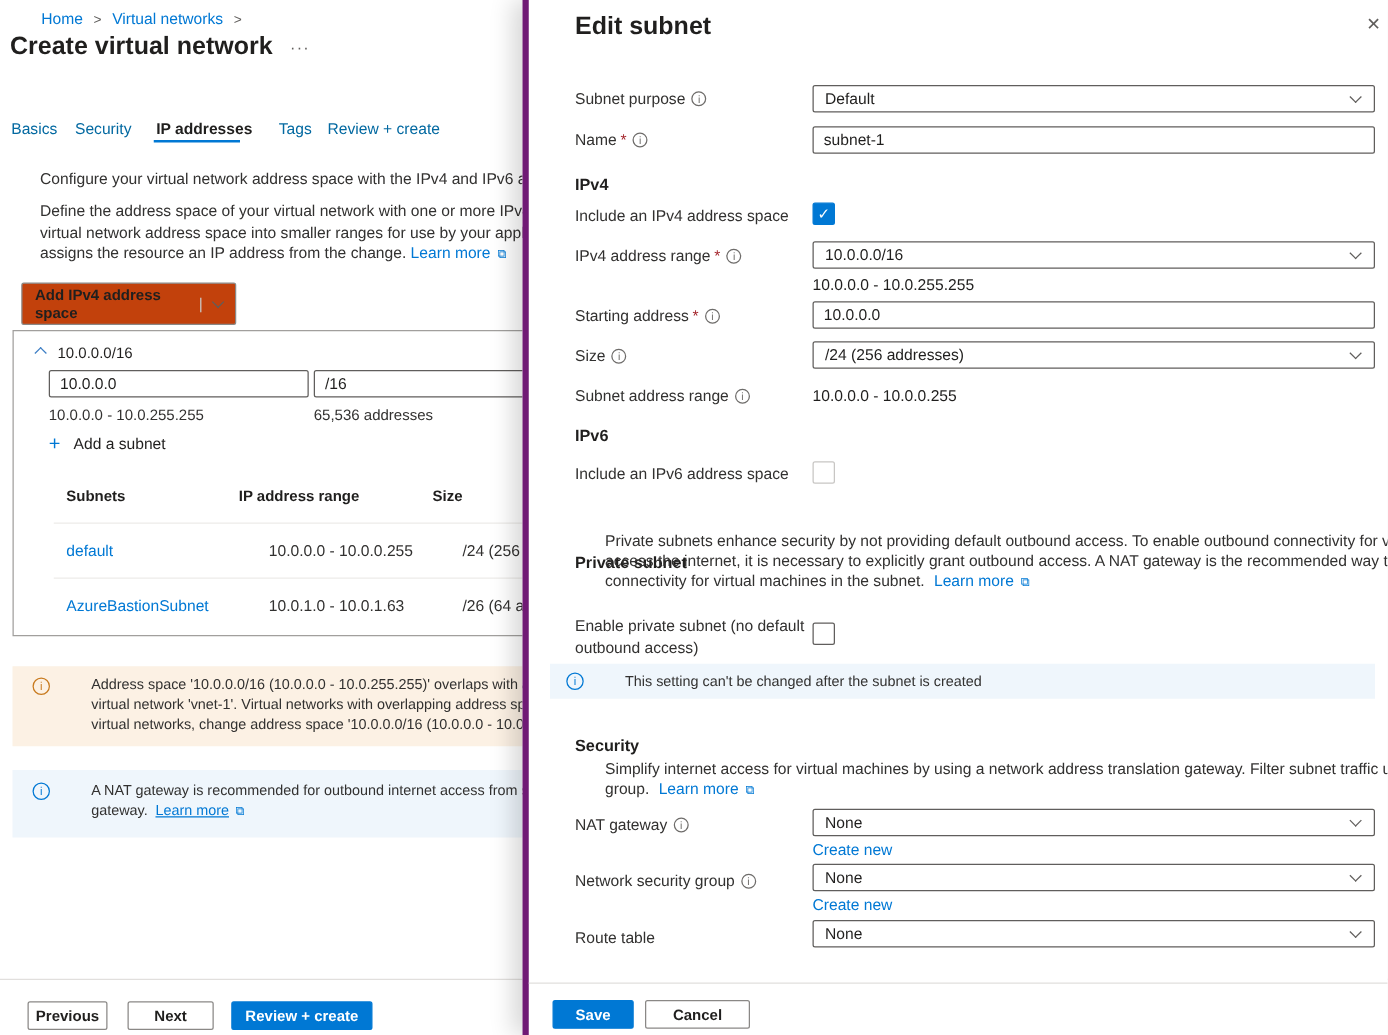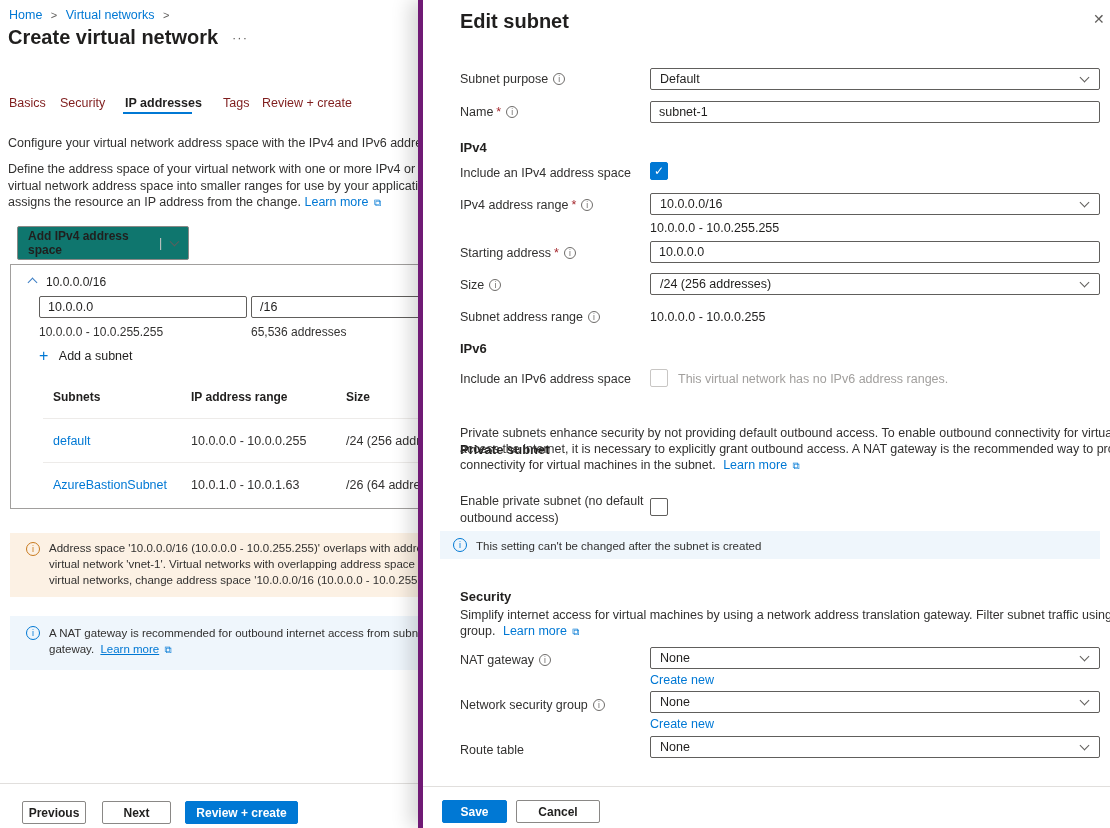--- a/index.html
+++ b/index.html
@@ -3,21 +3,21 @@
 <meta charset="utf-8">
 <style>
   * { margin:0; padding:0; box-sizing:border-box; }
   html,body { width:1110px; height:828px; }
   body {
     position:relative; overflow:hidden; background:#ffffff;
     font-family:"Liberation Sans","DejaVu Sans",sans-serif;
     color:#323130; font-size:12.5px;
   }
   .abs { position:absolute; }
-  .nowrap { white-space:nowrap; }
+  .nowrap { white-space:nowrap;margin-left:24px; }
   .link { color:#0078d4; cursor:pointer; text-decoration:none; }
   .ulink { color:#0078d4; cursor:pointer; text-decoration:underline; }
   .semibold { font-weight:bold; }
   .heading { font-weight:bold; color:#201f1e; font-size:13px; }
   .gray { color:#605e5c; }
   .disabled-text { color:#a19f9d; }
 
   
   .iicon {
     display:inline-flex; width:12px; height:12px; border:1px solid #6e6c6a; border-radius:50%;
@@ -59,21 +59,21 @@
     font-family:inherit;
   }
   .btn-primary {
     position:absolute; height:23px; background:#0078d4; border:1px solid #0078d4; border-radius:2px;
     font-size:12px; font-weight:bold; color:#fff; display:flex; align-items:center; justify-content:center; cursor:pointer;
     font-family:inherit;
   }
 
   
   #tab-underline { position:absolute; left:123px; top:112px; width:69px; height:2px; background:#0078d4; }
-  .tab { position:absolute; top:96px; font-size:12.5px; cursor:pointer; color:#7f1d1d; }
+  .tab { position:absolute; top:96px; font-size:12.5px; cursor:pointer; color:#0369a1; }
   .tab.active { font-weight:bold; color:#201f1e; }
 
   #addr-box { position:absolute; left:10px; top:264px; width:655px; height:245px; border:1px solid #a19f9d; background:#fff; }
   .tbl-divider { position:absolute; left:32px; width:608px; height:1px; background:#edebe9; }
   .cell-name { position:absolute; left:42px; }
   .cell-range { position:absolute; left:180px; }
   .cell-size { position:absolute; left:335px; }
 
   #warning-box { position:absolute; left:10px; top:533px; width:655px; height:64px; background:#fcf1e4; }
   .note-icon-orange {
@@ -124,21 +124,21 @@
 <div class="abs" style="left:8px; top:161px; line-height:16.5px;">
   <div class="nowrap">Define the address space of your virtual network with one or more IPv4 or IPv6 addre</div>
   <div class="nowrap">virtual network address space into smaller ranges for use by your applications. When</div>
   <div class="nowrap">
     <span>assigns the resource an IP address from the change.</span>
     <span class="link">Learn more</span>
     <span class="ext">⧉</span>
   </div>
 </div>
 
-<div class="abs" style="left:17px; top:226px; width:172px; height:23px; border:1px solid #8a8886; border-radius:2px; background:#0f766e; display:flex; align-items:center; padding:16px 10px; cursor:pointer;">
+<div class="abs" style="left:17px; top:226px; width:172px; height:23px; border:1px solid #8a8886; border-radius:2px; background:#c2410c; display:flex; align-items:center; padding:16px 10px; cursor:pointer;">
   <span class="semibold" style="font-size:12px; color:#201f1e;">Add IPv4 address space</span>
   <span style="margin-left:auto; color:#c8c6c4;">|</span>
   <span class="chev" style="margin-left:9px;"></span>
 </div>
 
 <div id="addr-box">
   <span class="chev-up abs" style="left:18px; top:10px;"></span>
   <div class="abs" style="left:35px; top:10px; font-size:12px; color:#201f1e;">10.0.0.0/16</div>
 
   <input class="ti" style="left: 28px; top: 31px; width: 208px;" value="10.0.0.0">
@@ -263,21 +263,20 @@
     <span>Subnet address range</span>
     <span class="iicon">i</span>
   </div>
   <div class="ptext" style="top:310px;">10.0.0.0 - 10.0.0.255</div>
 
   <div class="abs heading" style="left:37px; top:341px;">IPv6</div>
   <div class="plabel" style="top:372px;">
     <span>Include an IPv6 address space</span>
   </div>
   <div class="cb disabled" style="left:227px; top:369px;"></div>
-  <div class="abs disabled-text" style="left:255px; top:372px;">This virtual network has no IPv6 address ranges.</div>
 
   <div class="abs heading" style="left:37px; top:408px;margin-top:34px;">Private subnet</div>
   <div class="abs" style="left:37px; top:425px; line-height:16px;">
     <div class="nowrap">Private subnets enhance security by not providing default outbound access. To enable outbound connectivity for virtual machines to</div>
     <div class="nowrap">access the internet, it is necessary to explicitly grant outbound access. A NAT gateway is the recommended way to provide outbound</div>
     <div class="nowrap">
       <span>connectivity for virtual machines in the subnet.</span>
       <span class="link" style="margin-left:4px;">Learn more</span>
       <span class="ext">⧉</span>
     </div>

